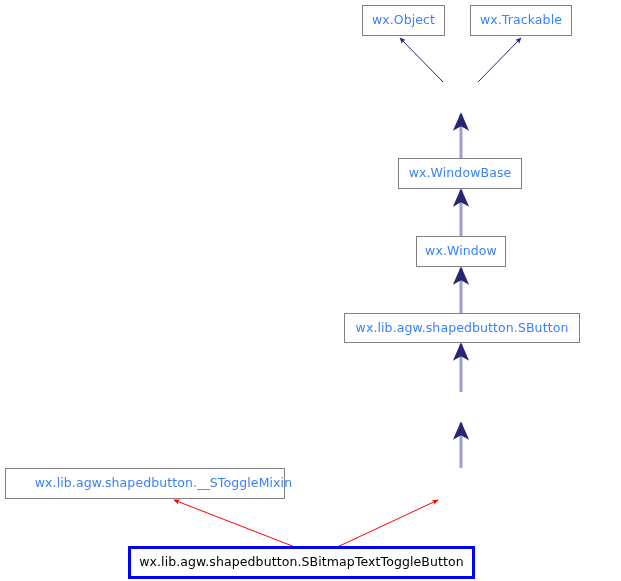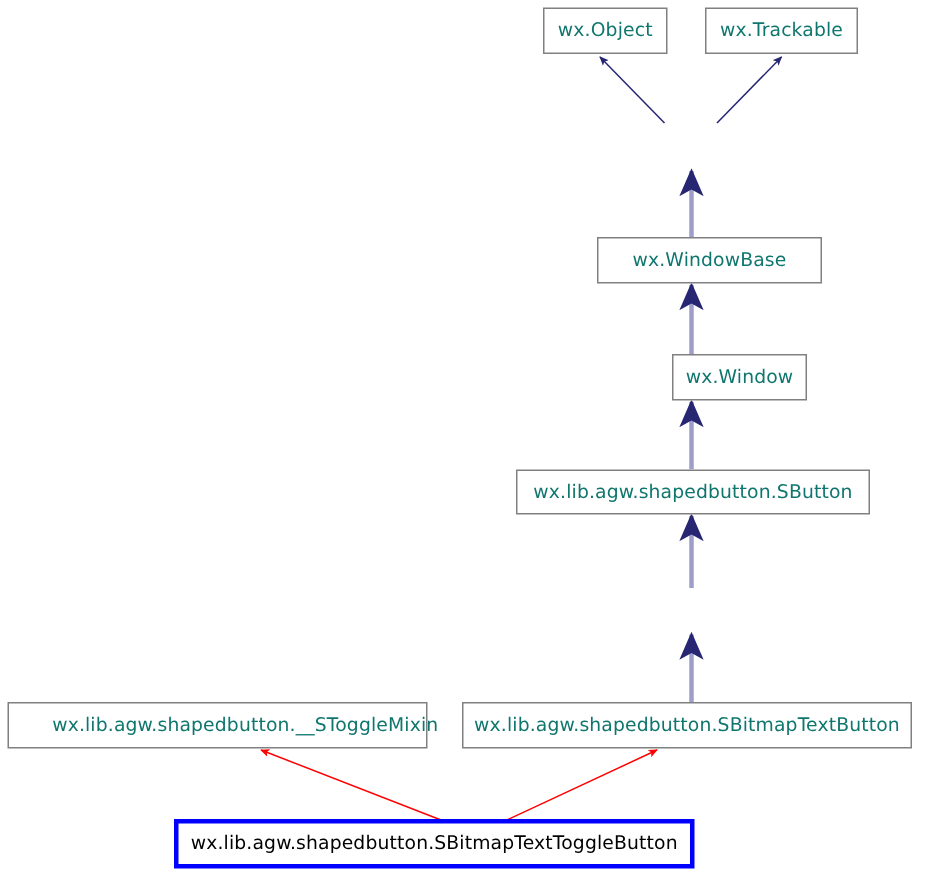--- a/index.html
+++ b/index.html
@@ -29,21 +29,21 @@
     box-sizing: border-box;
     background: #ffffff;
     border: 1px solid #808080;
     display: flex;
     align-items: center;
     justify-content: center;
     z-index: 5;
   }
   .node-label {
     font-size: 12.5px;
-    color: #0f766e;
+    color: #3b82f6;
     white-space: nowrap;
     line-height: 1;
     letter-spacing: 0.1px;
   }
   .node.current {
     border: 3px solid #0000ff;
     background: #ffffff;
     z-index: 7;
   }
   .node.current .node-label {
@@ -79,38 +79,35 @@
 
   <div class="node" style="left: 362px; top: 5px; width: 83px; height: 31px;">
     <span class="node-label">wx.Object</span>
   </div>
 
   <div class="node" style="left: 470px; top: 5px; width: 102px; height: 31px;">
     <span class="node-label">wx.Trackable</span>
   </div>
 
 
-  <div class="node" style="left: 398px; top: 158px; width: 150px; height: 31px;">
+  <div class="node" style="left: 398px; top: 158px; width: 124px; height: 31px;">
     <span class="node-label">wx.WindowBase</span>
   </div>
 
-  <div class="node" style="left: 416px; top: 236px; width: 90px; height: 31px; margin-left: 32px;">
+  <div class="node" style="left: 416px; top: 236px; width: 90px; height: 31px;">
     <span class="node-label">wx.Window</span>
   </div>
 
   <div class="node" style="left: 344px; top: 313px; width: 236px; height: 30px; justify-content: center;">
     <span class="node-label">wx.lib.agw.shapedbutton.SButton</span>
   </div>
 
 
   <div class="node" style="left: 5px; top: 468px; width: 280px; height: 31px; padding-left: 37px;">
     <span class="node-label">wx.lib.agw.shapedbutton.__SToggleMixin</span>
   </div>
 
-  <div class="node" style="left: 308px; top: 468px; width: 300px; height: 31px;">
-    <span class="node-label">wx.lib.agw.shapedbutton.SBitmapTextButton</span>
-  </div>
 
-  <div class="node current" style="left: 116px; top: 546px; width: 347px; height: 33px;">
+  <div class="node current" style="left: 128px; top: 546px; width: 347px; height: 33px;">
     <span class="node-label">wx.lib.agw.shapedbutton.SBitmapTextToggleButton</span>
   </div>
 
 </div>
 
 </body></html>

